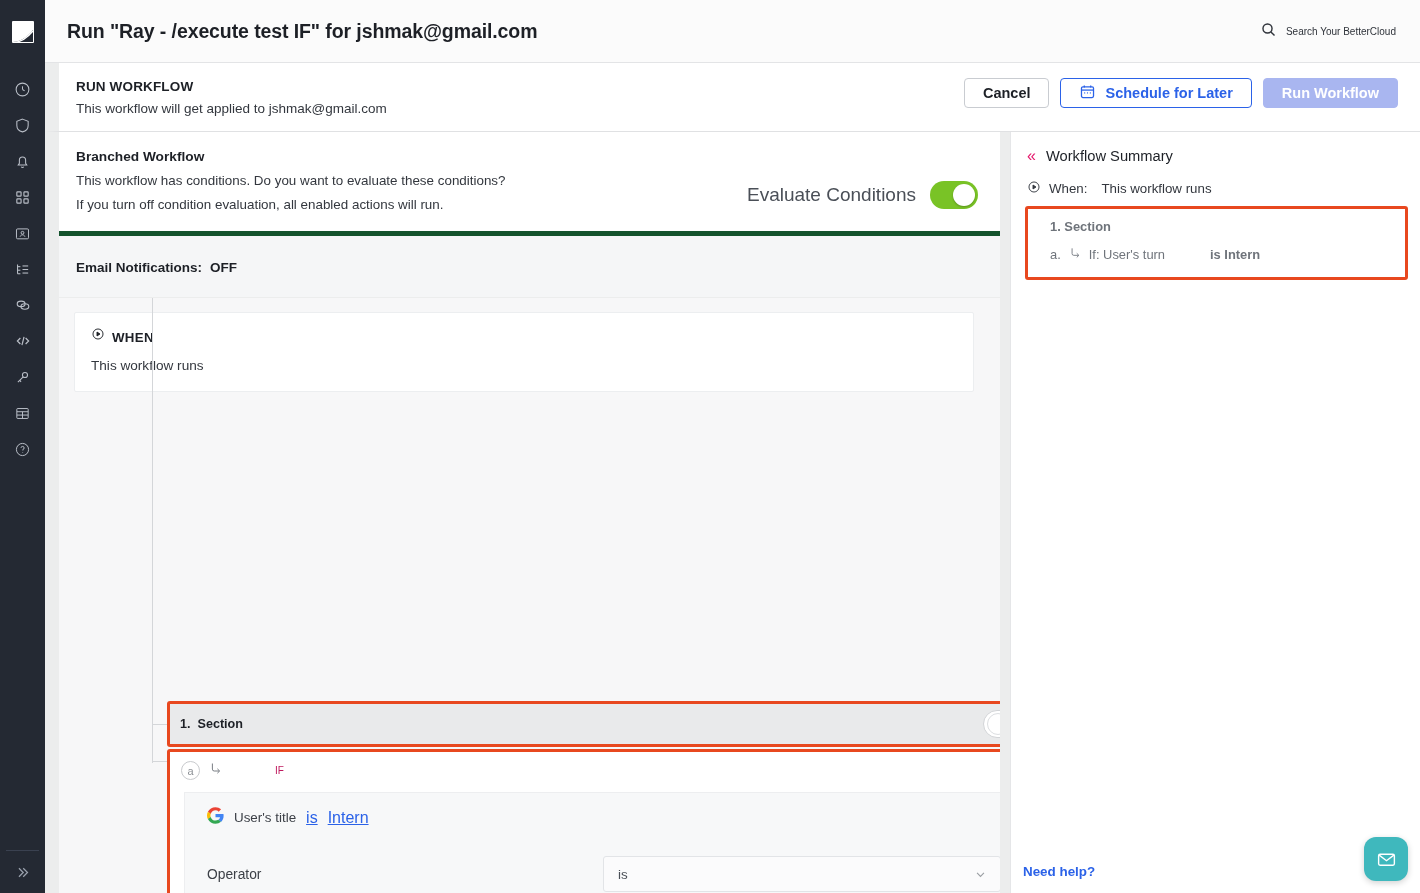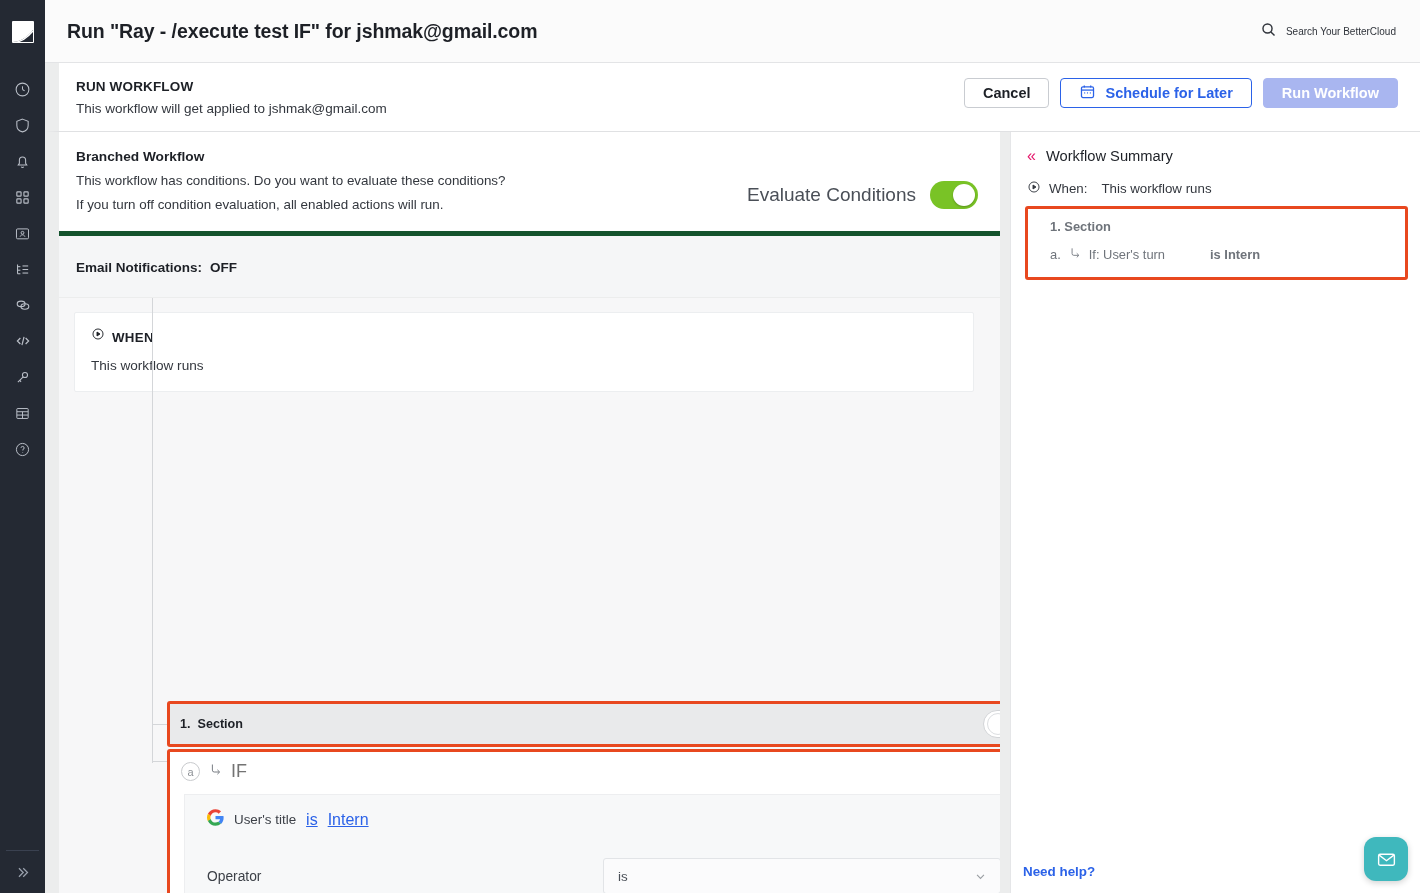--- a/index.html
+++ b/index.html
@@ -129,21 +129,21 @@
   
   #if-block {
     position: absolute; left: 108px; top: 451px; width: 882px; height: 384px;
     background: #fff; border: 3px solid #e8481f; border-radius: 3px; overflow: hidden;
   }
   #if-head { display: flex; align-items: center; gap: 8px; padding: 9px 0 0 11px; }
   .badge-a {
     width: 19px; height: 19px; border-radius: 50%; border: 1px solid #c8cacd;
     color: #8d9196; font-size: 11px; display: flex; align-items: center; justify-content: center;
   }
-  #if-label { font-size: 18px; color: #737373; }
+  #if-label { font-size: 10px; color: #be185d; margin-left: 44px; }
 
   #cond-card { margin: 12px 22px 0 14px; background: #f7f8f9; border: 1px solid #edeef0; }
   #cond-header { display: flex; align-items: center; gap: 10px; padding: 14px 0 16px 22px; }
   #cond-header .txt { font-size: 13.4px; color: #3c4047; }
   #cond-header .lnk { color: #2b62e8; text-decoration: underline; }
   .field-row { display: flex; align-items: center; padding: 12px 22px 12px 22px; gap: 10px; }
   .field-label { font-size: 13.8px; color: #3c4047; flex: 0 0 386px; }
   .select-box {
     flex: 1 1 auto; height: 36px; border: 1px solid #e2e4e7; border-radius: 3px;
     background: #fbfbfc; display: flex; align-items: center; padding: 0 12px 0 14px;

